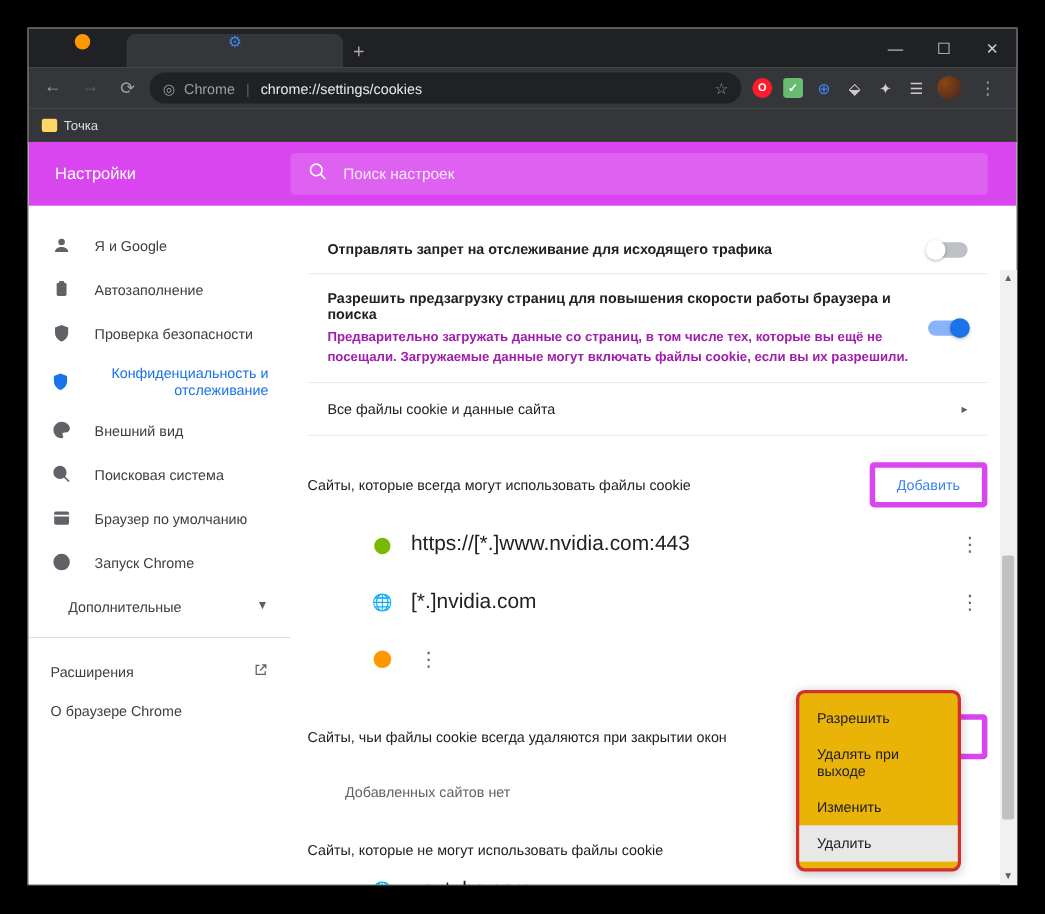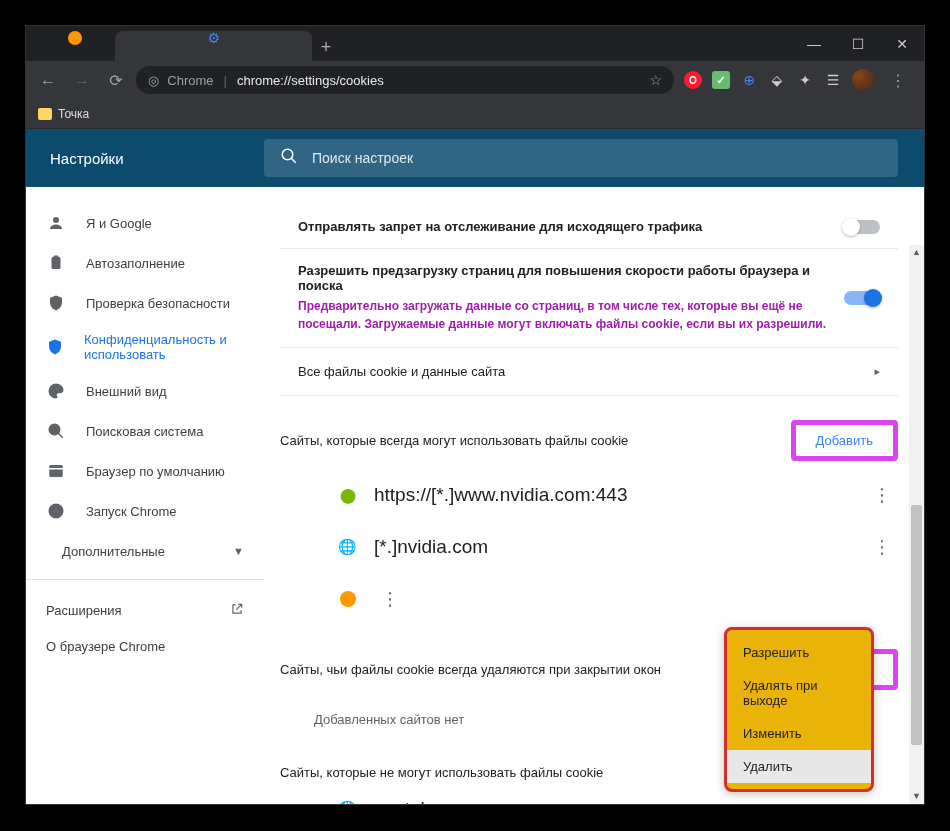--- a/index.html
+++ b/index.html
@@ -32,29 +32,29 @@
 .ext-icon.globe { color: #4285f4; }
 .ext-icon.cube { color: #ccc; }
 .ext-icon.puzzle { color: #ccc; }
 .ext-icon.list { color: #ccc; }
 .avatar { width: 22px; height: 22px; border-radius: 50%; background: radial-gradient(circle at 30% 30%, #8b4513, #3e2723); cursor: pointer; }
 .menu-dots { color: #9aa0a6; font-size: 16px; padding: 0 6px; cursor: pointer; }
 .bookmarks { height: 30px; background: #35363a; border-bottom: 1px solid #2a2a2a; display: flex; align-items: center; padding: 0 12px; gap: 8px; font-size: 12px; color: #dadce0; }
 .bookmark-folder { display: flex; align-items: center; gap: 6px; cursor: pointer; }
 .folder-icon { width: 14px; height: 12px; background: #fdd663; border-radius: 2px; }
 .content-area { flex: 1; background: #fff; display: flex; flex-direction: column; position: relative; overflow: hidden; }
-.header-bar { height: 58px; background: #0c4a6e; display: flex; align-items: center; color: #fff; }
+.header-bar { height: 58px; background: #d946ef; display: flex; align-items: center; color: #fff; }
 .header-title { width: 238px; padding-left: 24px; font-size: 15px; }
 .search-wrap { flex: 1; padding-right: 26px; }
 .search-box { height: 38px; background: rgba(255,255,255,0.15); border-radius: 4px; display: flex; align-items: center; padding: 0 16px; gap: 14px; }
 .search-icon { color: #fff; font-size: 16px; }
 .search-input { background: transparent; border: none; color: #fff; font-size: 14px; flex:1; outline: none; }
 .search-input::placeholder { color: rgba(255,255,255,0.85); }
 .body { flex:1; display: flex; overflow: hidden; position: relative; }
-.sidebar { width: 238px; padding: 16px 0; overflow-y: auto; }
+.sidebar { width: 238px; padding: 16px 0; overflow-y: auto; text-align: right; }
 .side-item { height: 40px; display: flex; align-items: center; padding: 0 20px; gap: 20px; font-size: 13px; color: #3c4043; cursor: pointer; }
 .side-item.active { color: #1a73e8; }
 .side-item .sicon { width: 20px; display: flex; justify-content: center; font-size: 16px; color: #5f6368; }
 .side-item.active .sicon { color: #1a73e8; }
 .side-item.tall { height: 48px; }
 .side-sep { height: 1px; background: #e0e0e0; margin: 8px 0; }
 .side-adv { height: 40px; display: flex; align-items: center; padding: 0 20px; justify-content: space-between; font-size: 13px; color: #3c4043; cursor: pointer; margin-left: 16px; }
 .side-ext { margin-top: 12px; }
 .side-link { height: 36px; display: flex; align-items: center; padding: 0 20px; justify-content: space-between; font-size: 13px; color: #3c4043; cursor: pointer; }
 .sicon svg { width: 18px; height: 18px; fill: currentColor; }
@@ -193,21 +193,21 @@
               </svg>
             </span>
           <span>Проверка безопасности</span>
         </div>
         <div class="side-item active tall">
           <span class="sicon">
               <svg viewBox="0 0 24 24">
                 <path d="M12 2l8 3v6c0 5-3 9-8 11-5-2-8-6-8-11V5z"></path>
               </svg>
             </span>
-          <span>Конфиденциальность и использовать</span>
+          <span>Конфиденциальность и отслеживание</span>
         </div>
         <div class="side-item">
           <span class="sicon">
               <svg viewBox="0 0 24 24">
                 <path d="M12 2a10 10 0 100 20c1 0 2-1 2-2s-1-2-1-3 1-2 2-2h2a5 5 0 005-5c0-4-5-8-10-8z"></path>
               </svg>
             </span>
           <span>Внешний вид</span>
         </div>
         <div class="side-item">

